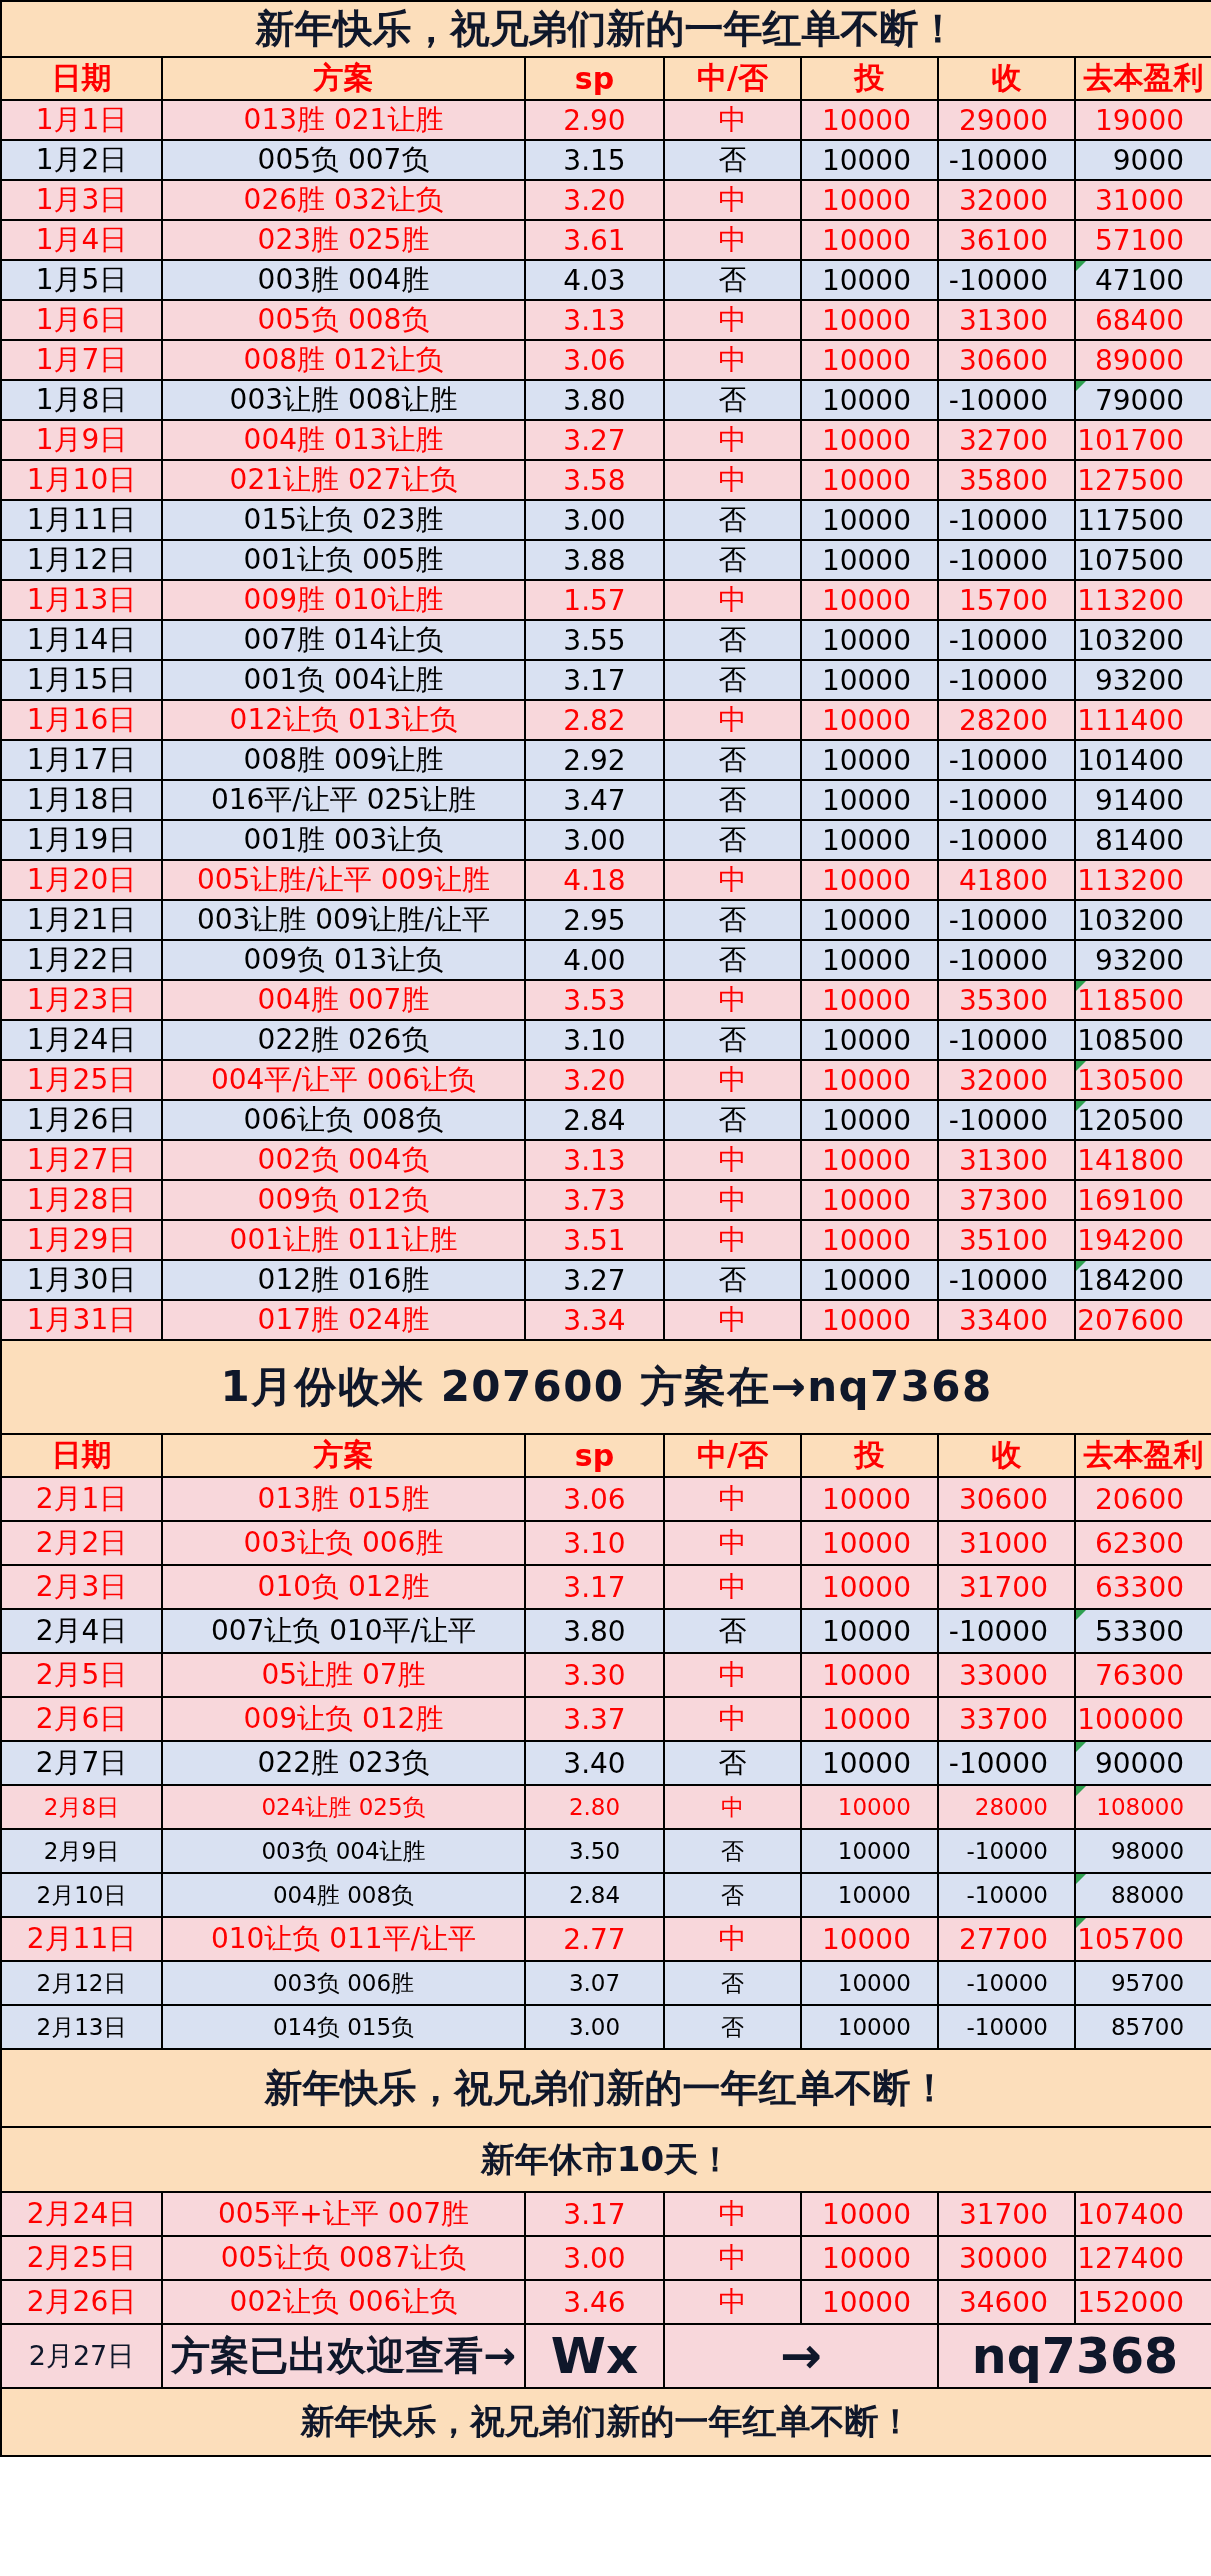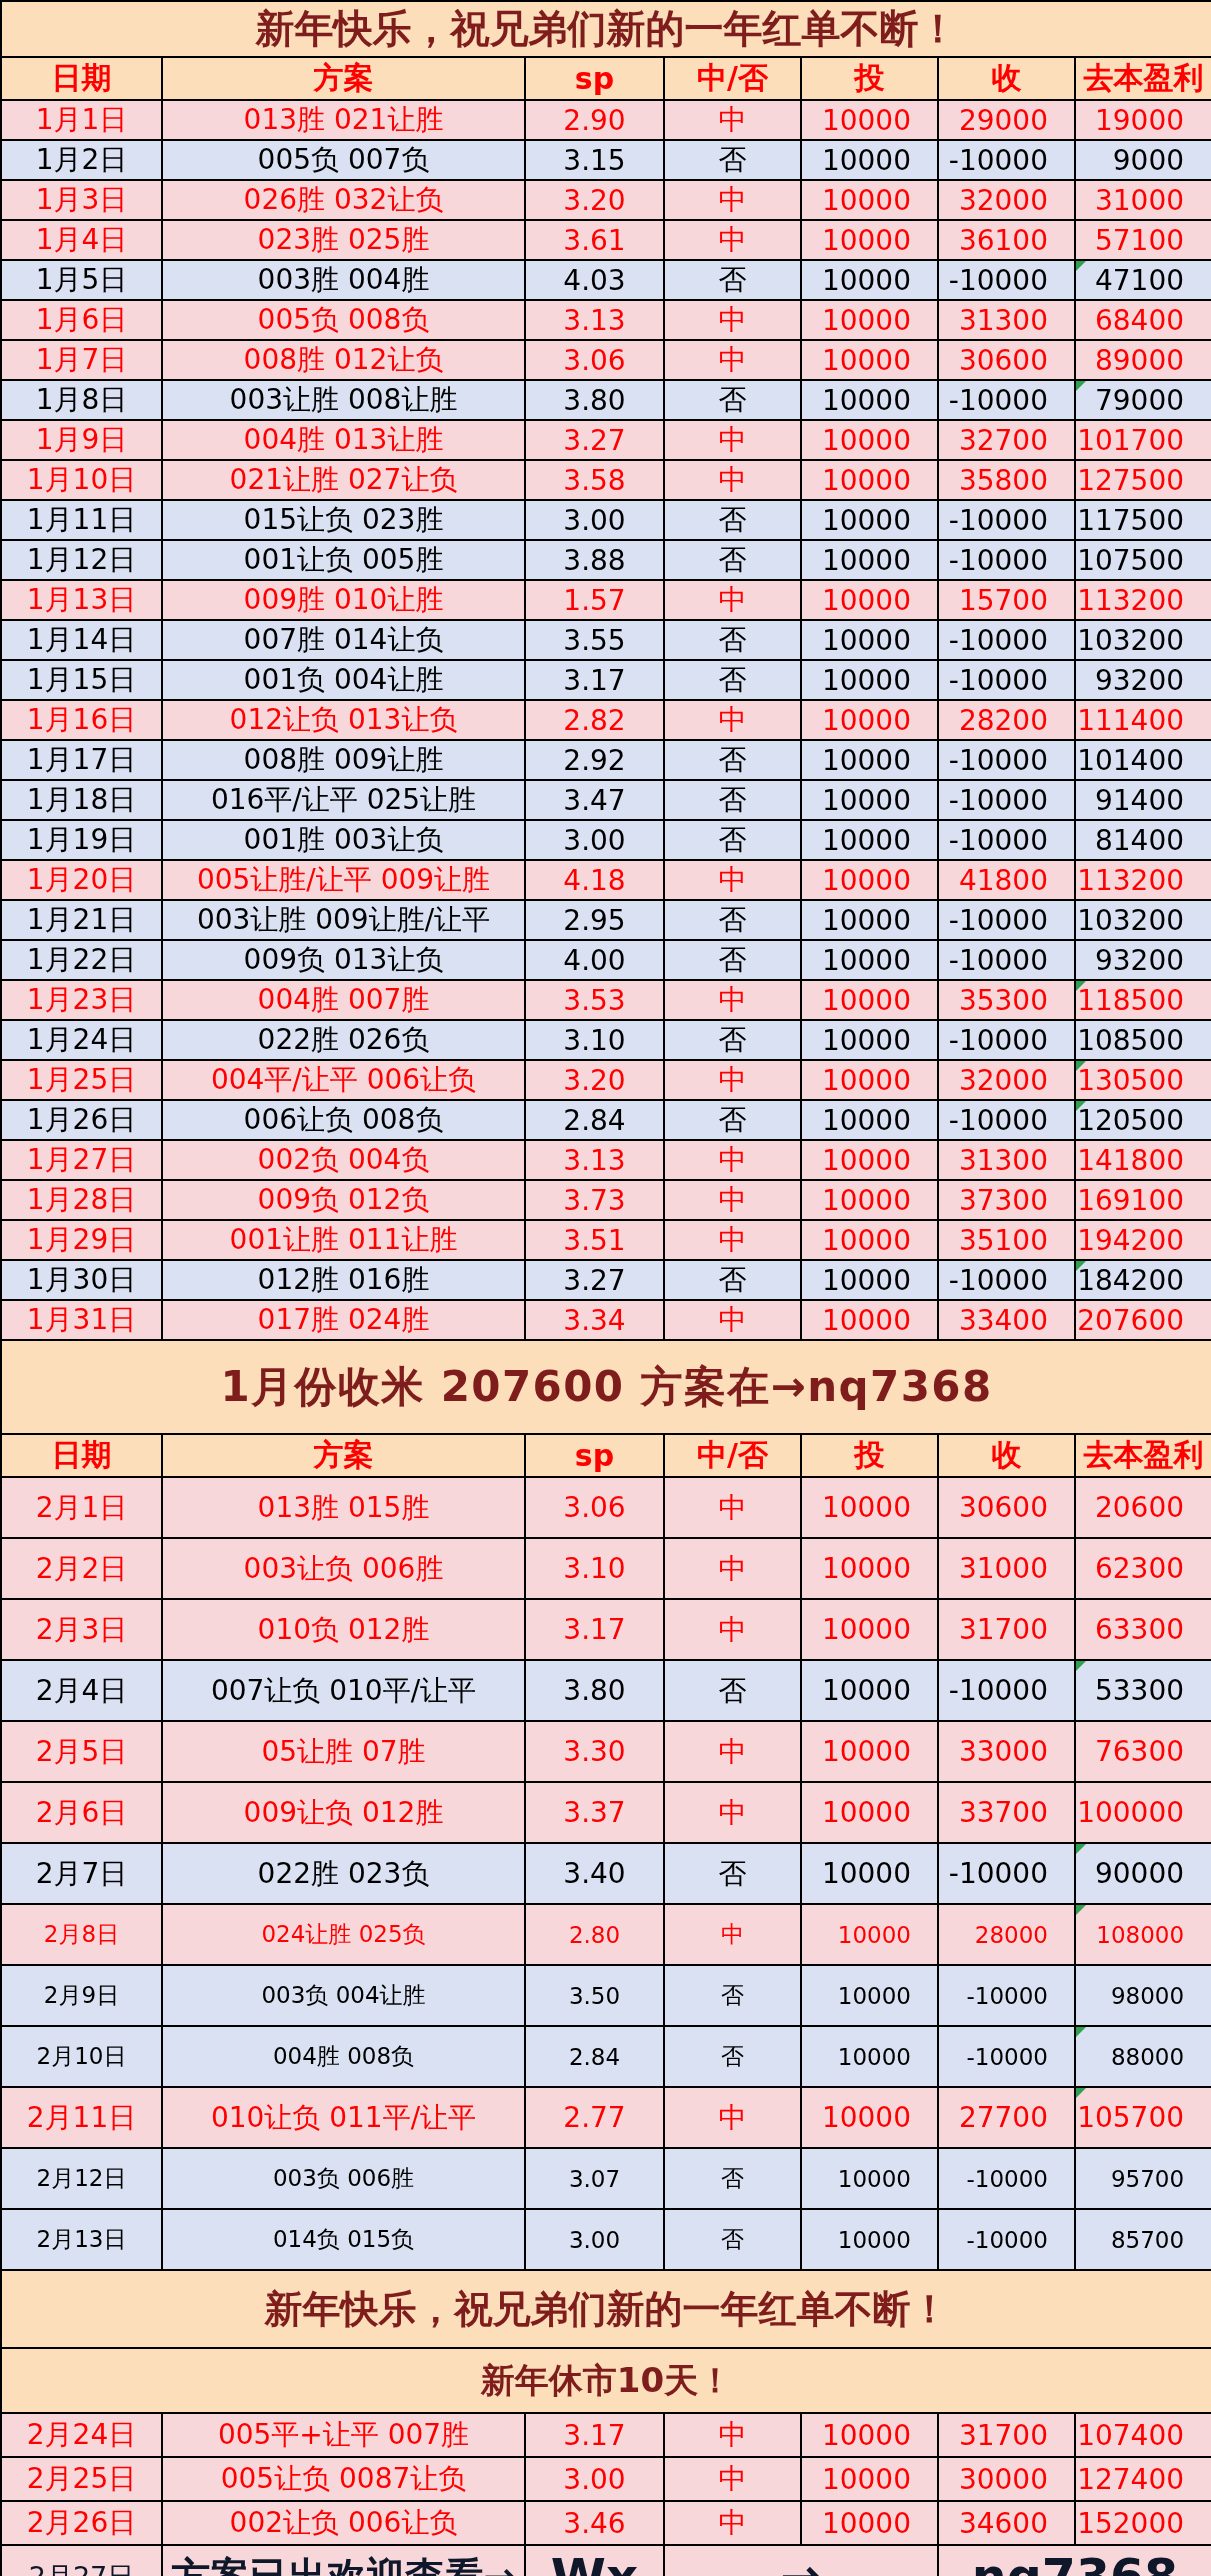--- a/index.html
+++ b/index.html
@@ -21,42 +21,42 @@
     white-space:nowrap;
     padding:0;
   }
   
   .w-date{width:161px;} .w-plan{width:363px;} .w-sp{width:139px;}
   .w-res{width:137px;} .w-stake{width:137px;} .w-ret{width:137px;} .w-profit{width:137px;}
 
   
   .banner td{
     background:#FCDEBB;
-    color:#7f1d1d;
+    color:#0f172a;
     font-weight:bold;
   }
   .title-row td{height:48px;font-size:39px;}
   .summary-row td{height:92px;font-size:42px;letter-spacing:1.4px;}
   .bannerA-row td{height:76px;font-size:38px;}
   .bannerB-row td{height:63px;font-size:34px;}
   .footer-row td{height:66px;font-size:34px;}
 
   
   .head th{
     background:#FCDEBB;
     color:#FF0000;
     font-weight:bold;
     font-size:30px;
     height:40px;
   }
 
   
   tr.hit td{background:#F8D7DB;color:#FF0000;}
   tr.miss td{background:#D9E1F2;color:#000000;}
-  tr.r-jan{height:29px;} tr.r-feb{height:61px;} tr.r-late{height:44px;}
+  tr.r-jan{height:29px;} tr.r-feb{height:44px;} tr.r-late{height:44px;}
   tr.data-row td{font-size:28px;}
   tr.data-row.small td{font-size:23px;}
   td.c-num{text-align:right;padding-right:26px;}
   td.c-profit{position:relative;padding-right:27px;}
   .tri{
     position:absolute;top:0;left:0;width:0;height:0;
     border-top:10px solid #2FA050;
     border-right:10px solid transparent;
   }
 

